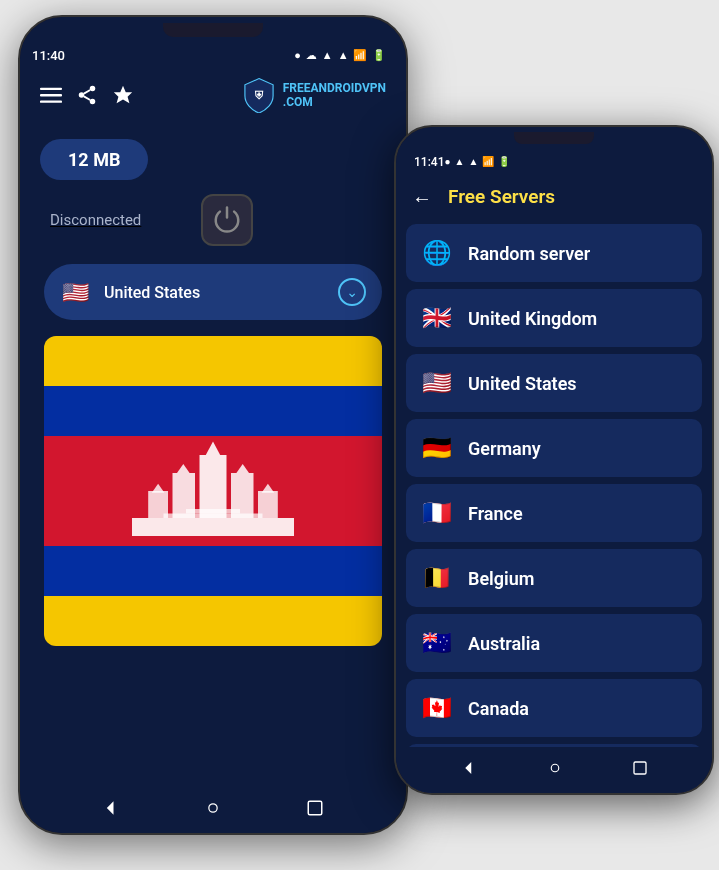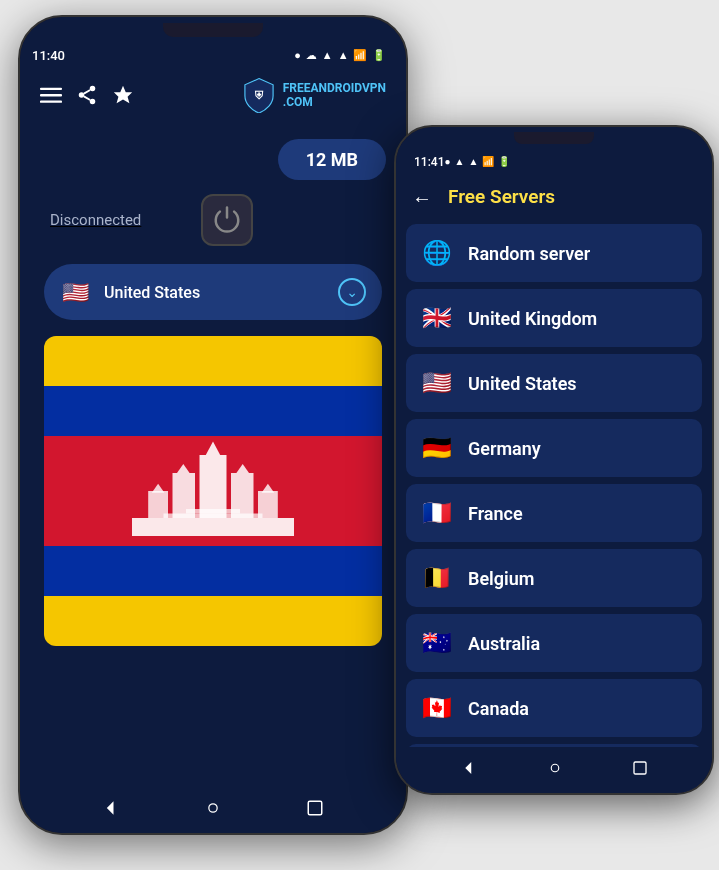--- a/index.html
+++ b/index.html
@@ -100,21 +100,21 @@
     .logo-text {
       font-size: 9px;
       color: #4fc3f7;
       font-weight: bold;
       line-height: 1.2;
     }
 
     
     .mb-row {
       display: flex;
-      justify-content: flex-end;
+      justify-content: space-between;
       gap: 20px;
       padding: 18px 20px 8px;
     }
 
     .mb-badge {
       background: #1e3a7a;
       border-radius: 22px;
       padding: 10px 28px;
       color: white;
       font-size: 18px;

